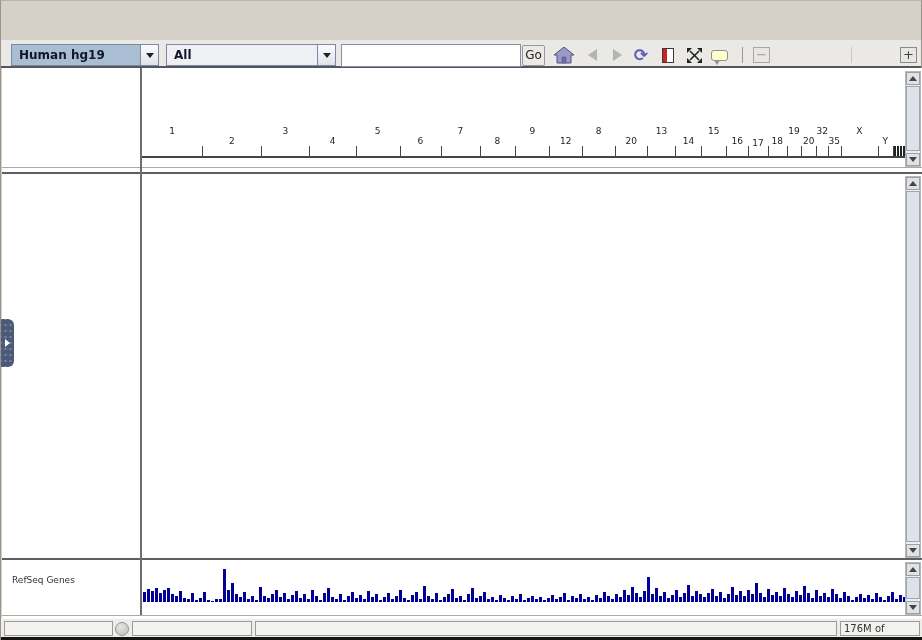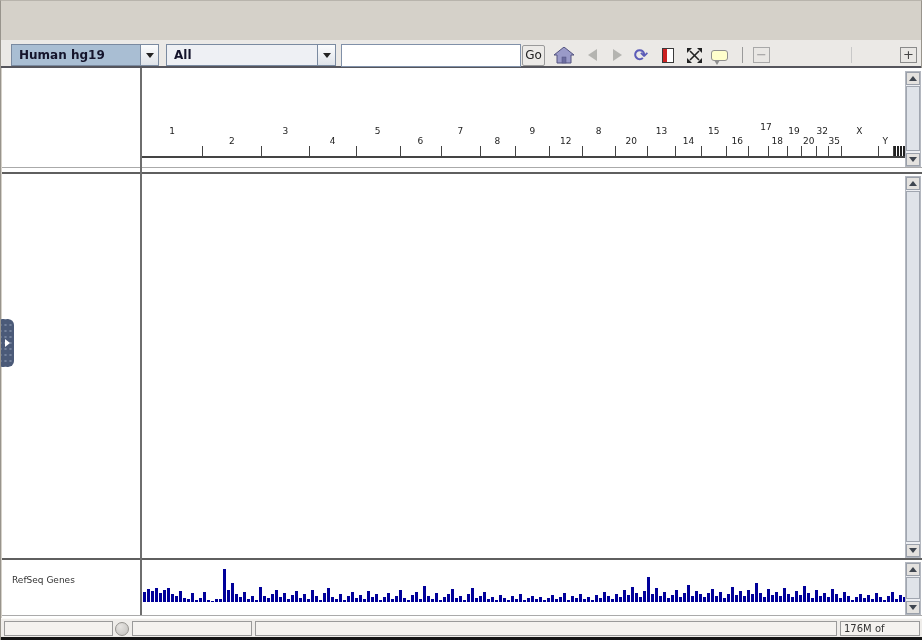--- a/index.html
+++ b/index.html
@@ -203,21 +203,21 @@
         <div class="chrom-label" style="left: 64.1193%; top: 68px;">20</div>
         <div class="ruler-tick" style="left: 66.2459%;"></div>
         <div class="chrom-label" style="left: 68.0758%; top: 58px;">13</div>
         <div class="ruler-tick" style="left: 69.9056%;"></div>
         <div class="chrom-label" style="left: 71.6112%; top: 68px;">14</div>
         <div class="ruler-tick" style="left: 73.3168%;"></div>
         <div class="chrom-label" style="left: 74.9458%; top: 58px;">15</div>
         <div class="ruler-tick" style="left: 76.5748%;"></div>
         <div class="chrom-label" style="left: 78.0103%; top: 68px;">16</div>
         <div class="ruler-tick" style="left: 79.4458%;"></div>
-        <div class="chrom-label" style="left: 80.7359%; top: 54px; margin-left: 8px;">17</div>
+        <div class="chrom-label" style="left: 80.7359%; top: 70px;">17</div>
         <div class="ruler-tick" style="left: 82.0261%;"></div>
         <div class="chrom-label" style="left: 83.2666%; top: 68px;">18</div>
         <div class="ruler-tick" style="left: 84.5071%;"></div>
         <div class="chrom-label" style="left: 85.4466%; top: 58px;">19</div>
         <div class="ruler-tick" style="left: 86.3861%;"></div>
         <div class="chrom-label" style="left: 87.3875%; top: 68px;">20</div>
         <div class="ruler-tick" style="left: 88.3889%;"></div>
         <div class="chrom-label" style="left: 89.1536%; top: 58px;">32</div>
         <div class="ruler-tick" style="left: 89.9183%;"></div>
         <div class="chrom-label" style="left: 90.7334%; top: 68px;">35</div>

